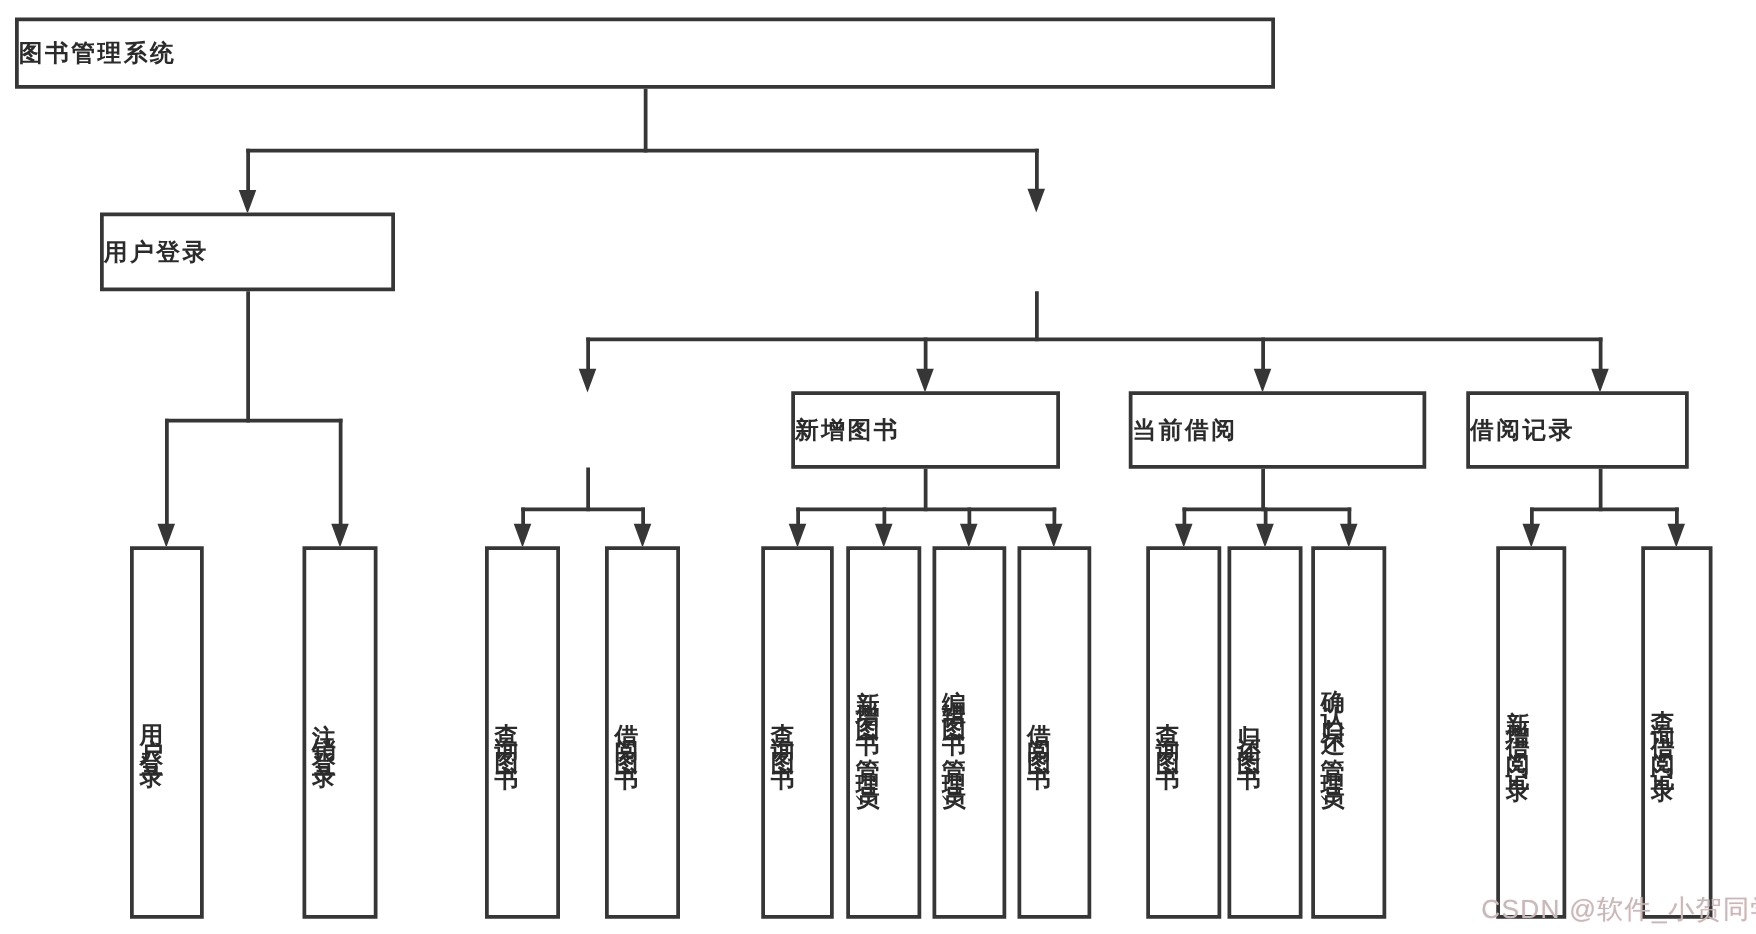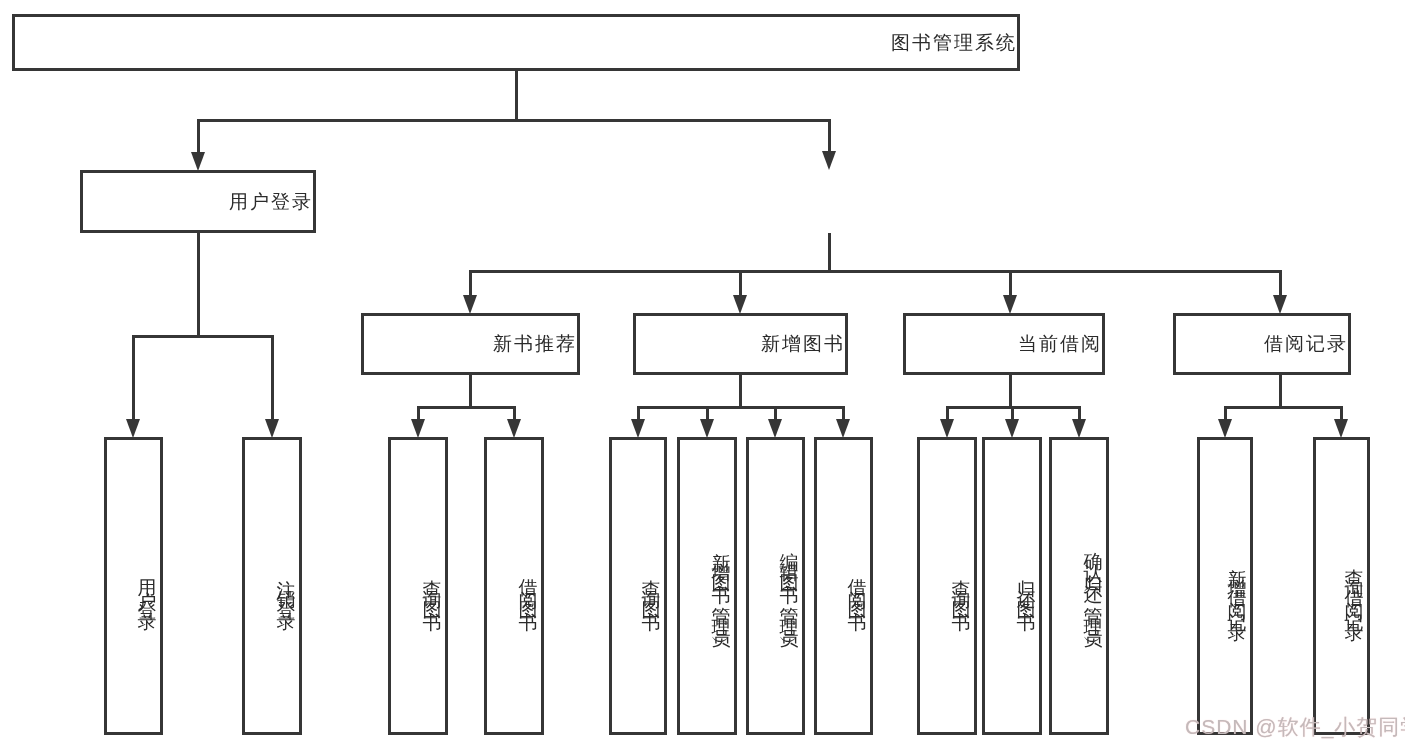--- a/index.html
+++ b/index.html
@@ -16,26 +16,27 @@
     background:var(--bg);
     overflow:hidden;
   }
   .node{
     position:absolute;
     box-sizing:border-box;
     background:var(--bg);
     border:3px solid var(--line);
     display:flex;
     align-items:center;
-    justify-content:flex-end;
+    justify-content:flex-start;
     color:var(--text);
     font-size:19px;
     letter-spacing:2px;
     z-index:2;
     white-space:nowrap;
+    font-weight:bold;
   }
   .node .node-label{display:block;}
   .node.vertical .node-label{
     writing-mode:vertical-rl;
     text-orientation:mixed;
     letter-spacing:11px;
     white-space:nowrap;
   }
   .cline{
     position:absolute;
@@ -64,27 +65,24 @@
 <body>
 
 <div id="canvas">
   <div class="watermark" style="left:1185px; top:713px;">CSDN @软件_小贺同学</div>
 <div class="node" style="left: 12px; top: 14px; width: 1008px; height: 57px;">
       <span class="node-label">图书管理系统</span>
     </div>
     <div class="node" style="left: 80px; top: 170px; width: 236px; height: 63px;">
       <span class="node-label">用户登录</span>
     </div>
-    <div class="node" style="left: 361px; top: 313px; width: 219px; height: 62px;">
-      <span class="node-label">新书推荐</span>
-    </div>
     <div class="node" style="left: 633px; top: 313px; width: 215px; height: 62px;">
       <span class="node-label">新增图书</span>
     </div>
-    <div class="node" style="left: 903px; top: 313px; width: 202px; height: 62px;">
+    <div class="node" style="left: 903px; top: 313px; width: 238px; height: 62px;">
       <span class="node-label">当前借阅</span>
     </div>
     <div class="node" style="left: 1173px; top: 313px; width: 178px; height: 62px;">
       <span class="node-label">借阅记录</span>
     </div>
     <div class="node vertical" style="left: 104px; top: 437px; width: 59px; height: 298px;">
       <span class="node-label">用户登录</span>
     </div>
     <div class="node vertical" style="left: 242px; top: 437px; width: 60px; height: 298px;">
       <span class="node-label">注销登录</span>

